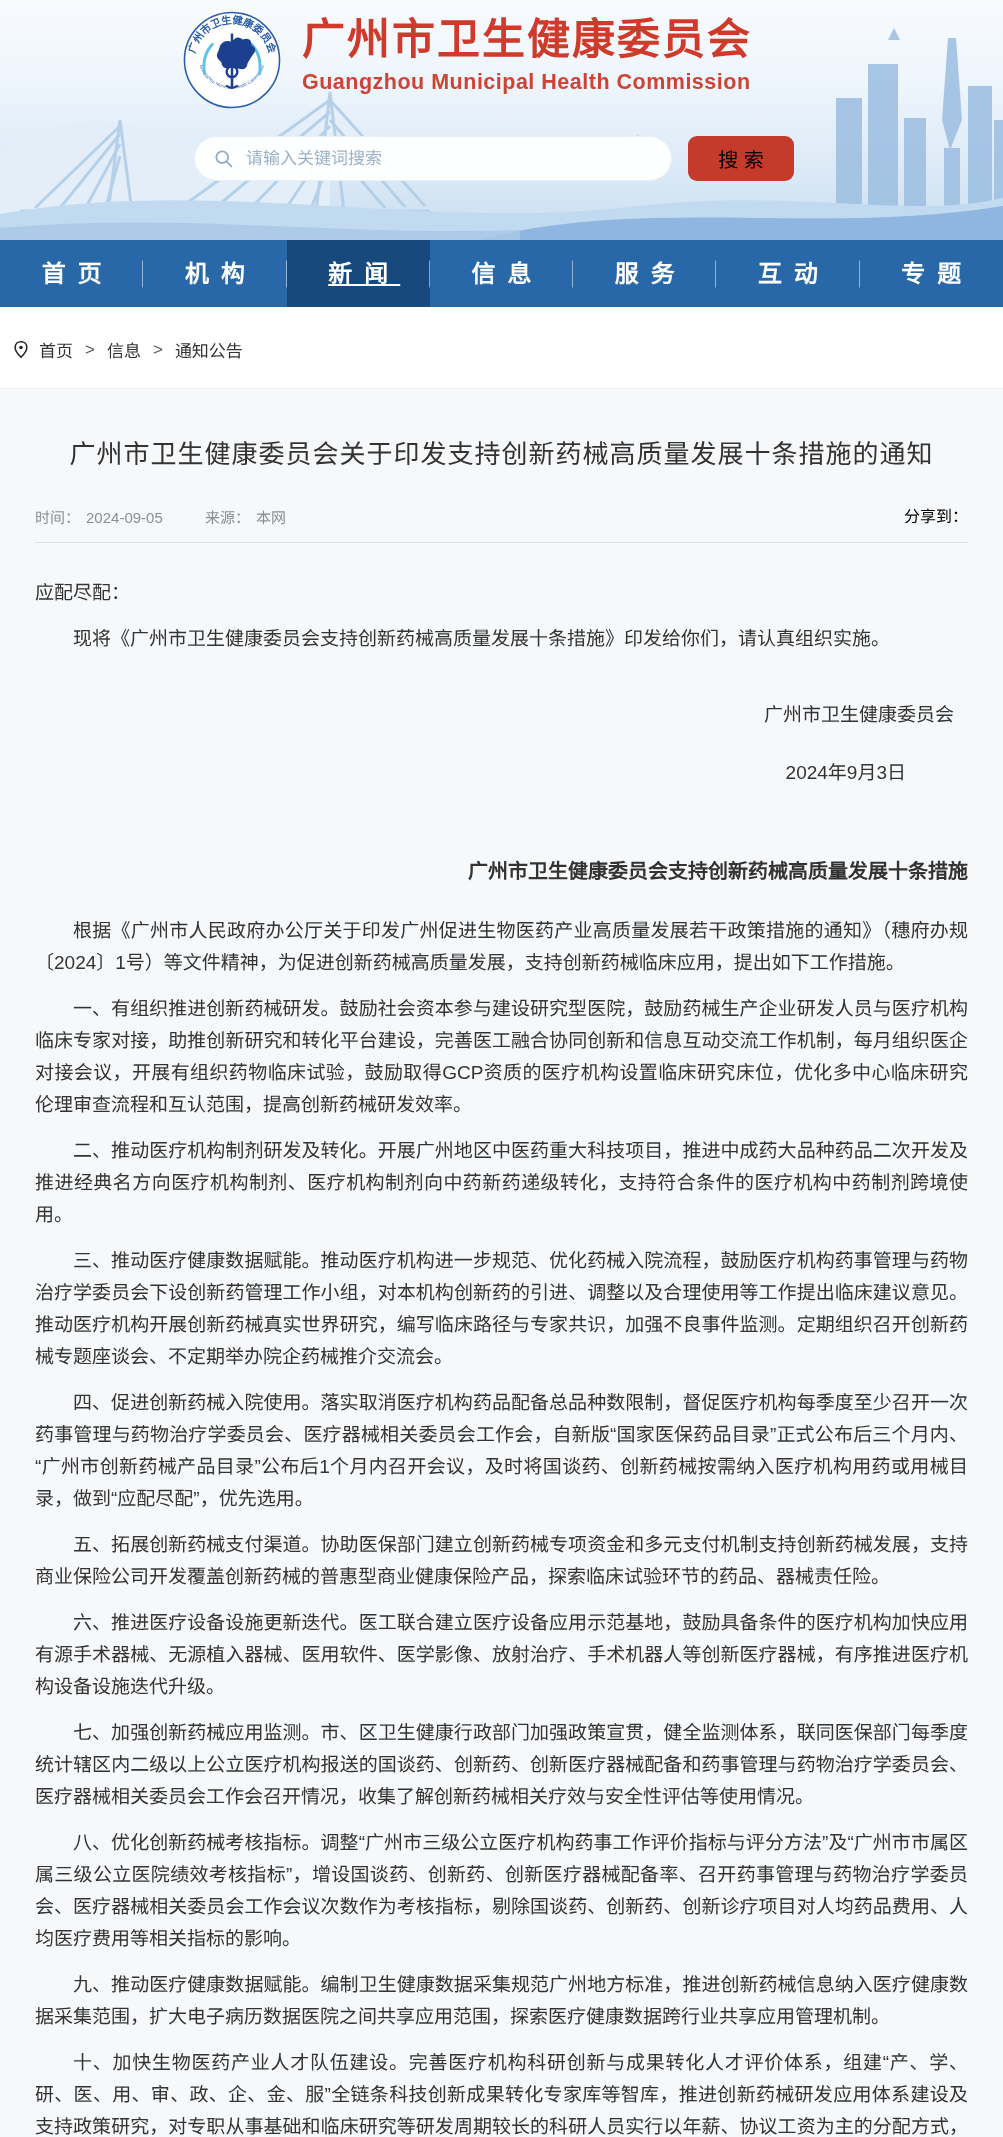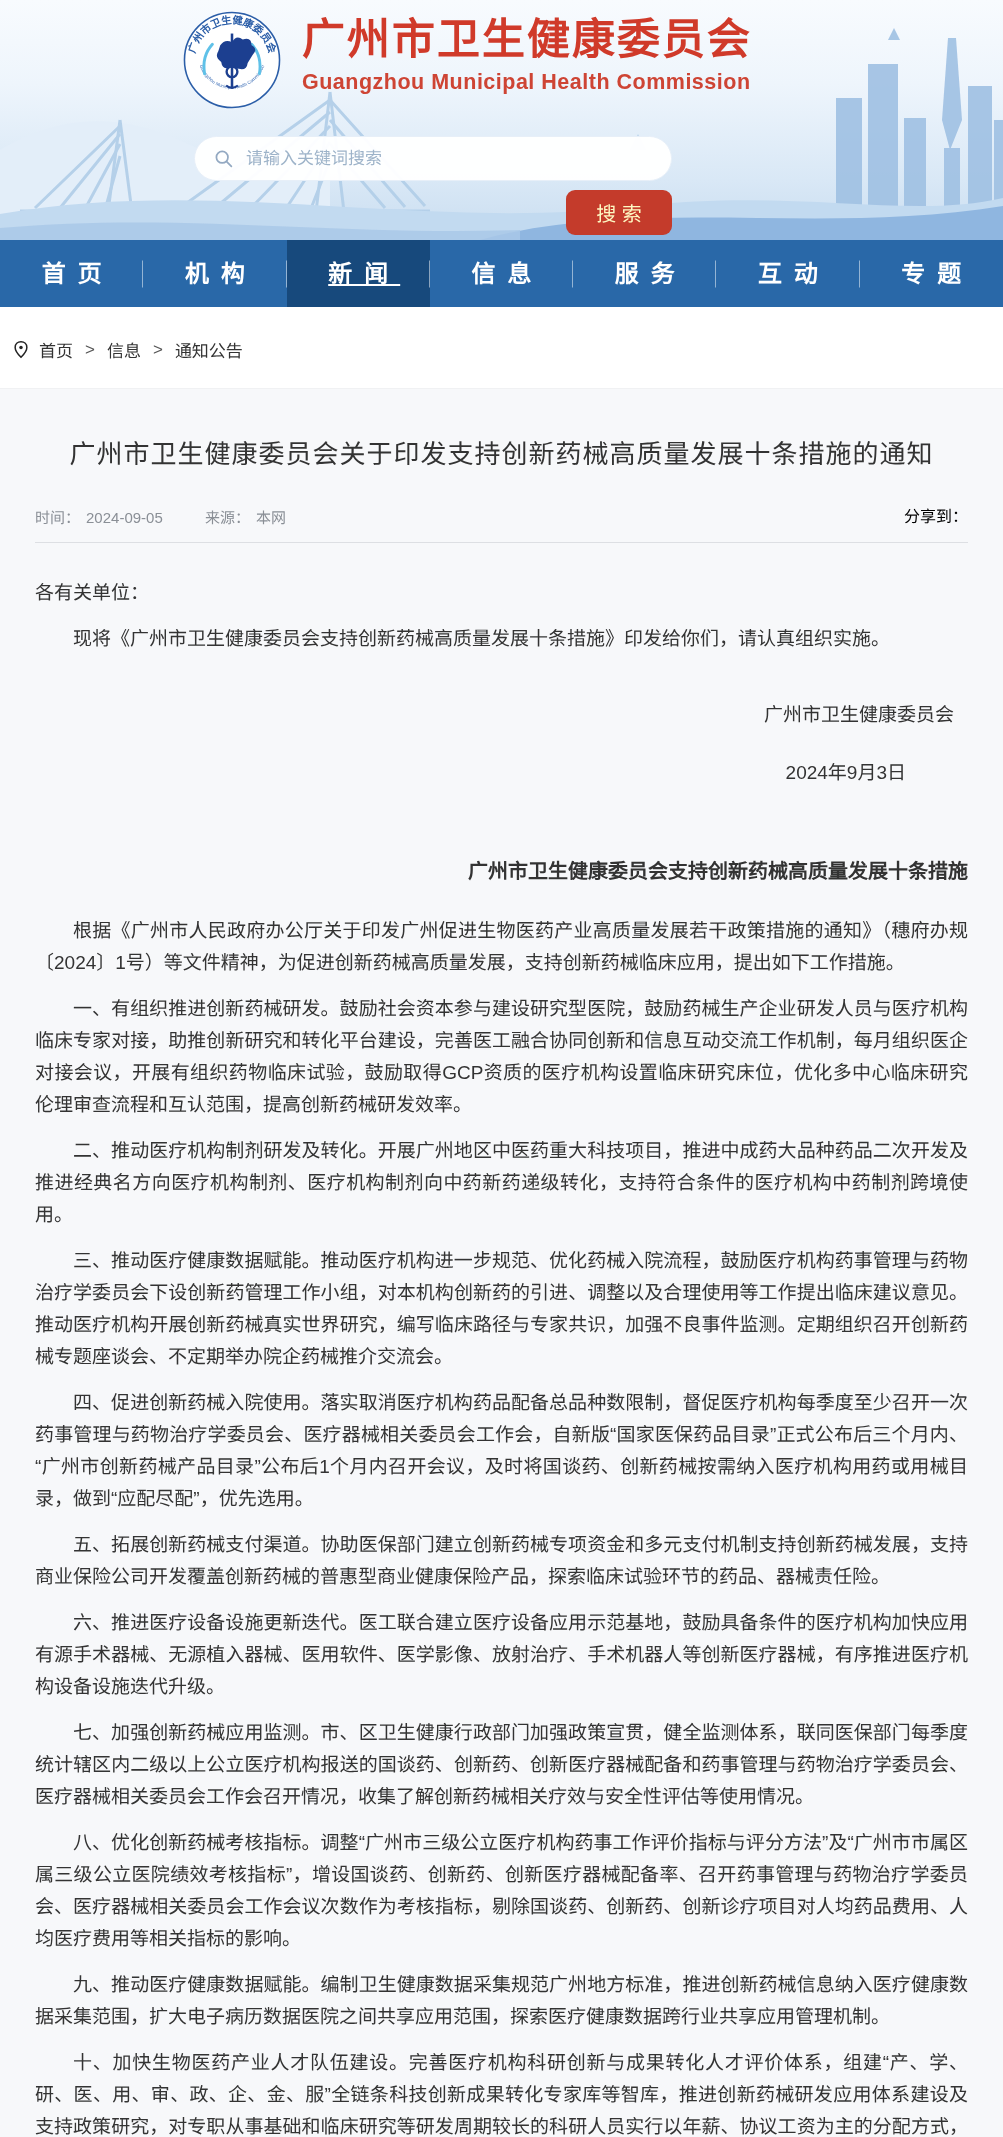--- a/index.html
+++ b/index.html
@@ -7,29 +7,29 @@
   body { width:1003px; margin:0 auto; color:#333; }
 
   
   .header { position:relative; height:240px; overflow:hidden;
     background:linear-gradient(180deg,#f8fbfe 0%, #eef5fc 35%, #d9e8f6 75%, #c9ddf0 100%); }
   .header-art { position:absolute; inset:0; width:100%; height:100%; }
   .logo { position:absolute; left:183px; top:11px; width:98px; height:98px; }
   .titles { position:absolute; left:302px; top:16px; }
   .title-cn { font-size:43px; font-weight:bold; color:#d03a2a; letter-spacing:2px; line-height:1.1; }
   .title-en { font-size:21.5px; font-weight:bold; color:#ce4434; margin-top:7px; letter-spacing:0.5px; }
-  .search-row { position:absolute; left:194px; top:136px; display:flex; align-items:flex-end; gap:9px;flex-direction:column; }
+  .search-row { position:absolute; left:194px; top:136px; display:flex; align-items:flex-end; gap:16px; }
   .search-box { width:478px; height:45px; background:rgba(255,255,255,.96); border:1px solid #e7eff8;
     border-radius:23px; display:flex; align-items:center; padding:0 18px; }
   .search-box svg { flex:0 0 auto; }
   .search-box input { border:none; outline:none; background:transparent; flex:1; margin-left:12px;
     font-size:17px; color:#35506b; font-family:"Liberation Sans", sans-serif; }
   .search-box input::placeholder { color:#9db3c9; }
   .search-btn { width:106px; height:45px; border:none; border-radius:9px; background:#c43b2b;
-    color:#fef9c3; font-size:20px; font-weight:500; cursor:pointer; font-family:"Liberation Sans", sans-serif; }
+    color:#000000; font-size:20px; font-weight:500; cursor:pointer; font-family:"Liberation Sans", sans-serif; }
 
   
   .nav { background:#2968a8; }
   .nav ul { list-style:none; display:flex; }
   .nav li { position:relative; flex:1; height:67px; line-height:67px; text-align:center;
     color:#fff; font-size:24px; font-weight:bold; letter-spacing:12px; text-indent:12px; cursor:pointer; }
   .nav li:not(:last-child)::after { content:""; position:absolute; right:0; top:50%;
     transform:translateY(-50%); width:1px; height:27px; background:rgba(255,255,255,.5); }
   .nav li.active { background:#17497c;text-decoration:underline; }
 
@@ -157,21 +157,21 @@
   <div class="meta-row">
     <div class="meta-left">
       <span>时间：</span><span>2024-09-05</span><span class="gap"></span>
       <span>来源：</span><span>本网</span>
     </div>
     <div class="meta-right">分享到：</div>
   </div>
   <div class="divider"></div>
 
   <div class="art-body">
-    <p>各有关单位：</p>
+    <p>应配尽配：</p>
     <p class="indent">现将《广州市卫生健康委员会支持创新药械高质量发展十条措施》印发给你们，请认真组织实施。</p>
     <p class="sign-name">广州市卫生健康委员会</p>
     <p class="sign-date">2024年9月3日</p>
     <p class="subtitle">广州市卫生健康委员会支持创新药械高质量发展十条措施</p>
     <p class="indent">根据《广州市人民政府办公厅关于印发广州促进生物医药产业高质量发展若干政策措施的通知》（穗府办规〔2024〕1号）等文件精神，为促进创新药械高质量发展，支持创新药械临床应用，提出如下工作措施。</p>
     <p class="indent">一、有组织推进创新药械研发。鼓励社会资本参与建设研究型医院，鼓励药械生产企业研发人员与医疗机构临床专家对接，助推创新研究和转化平台建设，完善医工融合协同创新和信息互动交流工作机制，每月组织医企对接会议，开展有组织药物临床试验，鼓励取得GCP资质的医疗机构设置临床研究床位，优化多中心临床研究伦理审查流程和互认范围，提高创新药械研发效率。</p>
     <p class="indent">二、推动医疗机构制剂研发及转化。开展广州地区中医药重大科技项目，推进中成药大品种药品二次开发及推进经典名方向医疗机构制剂、医疗机构制剂向中药新药递级转化，支持符合条件的医疗机构中药制剂跨境使用。</p>
     <p class="indent">三、推动医疗健康数据赋能。推动医疗机构进一步规范、优化药械入院流程，鼓励医疗机构药事管理与药物治疗学委员会下设创新药管理工作小组，对本机构创新药的引进、调整以及合理使用等工作提出临床建议意见。推动医疗机构开展创新药械真实世界研究，编写临床路径与专家共识，加强不良事件监测。定期组织召开创新药械专题座谈会、不定期举办院企药械推介交流会。</p>
     <p class="indent">四、促进创新药械入院使用。落实取消医疗机构药品配备总品种数限制，督促医疗机构每季度至少召开一次药事管理与药物治疗学委员会、医疗器械相关委员会工作会，自新版“国家医保药品目录”正式公布后三个月内、“广州市创新药械产品目录”公布后1个月内召开会议，及时将国谈药、创新药械按需纳入医疗机构用药或用械目录，做到“应配尽配”，优先选用。</p>
     <p class="indent">五、拓展创新药械支付渠道。协助医保部门建立创新药械专项资金和多元支付机制支持创新药械发展，支持商业保险公司开发覆盖创新药械的普惠型商业健康保险产品，探索临床试验环节的药品、器械责任险。</p>

